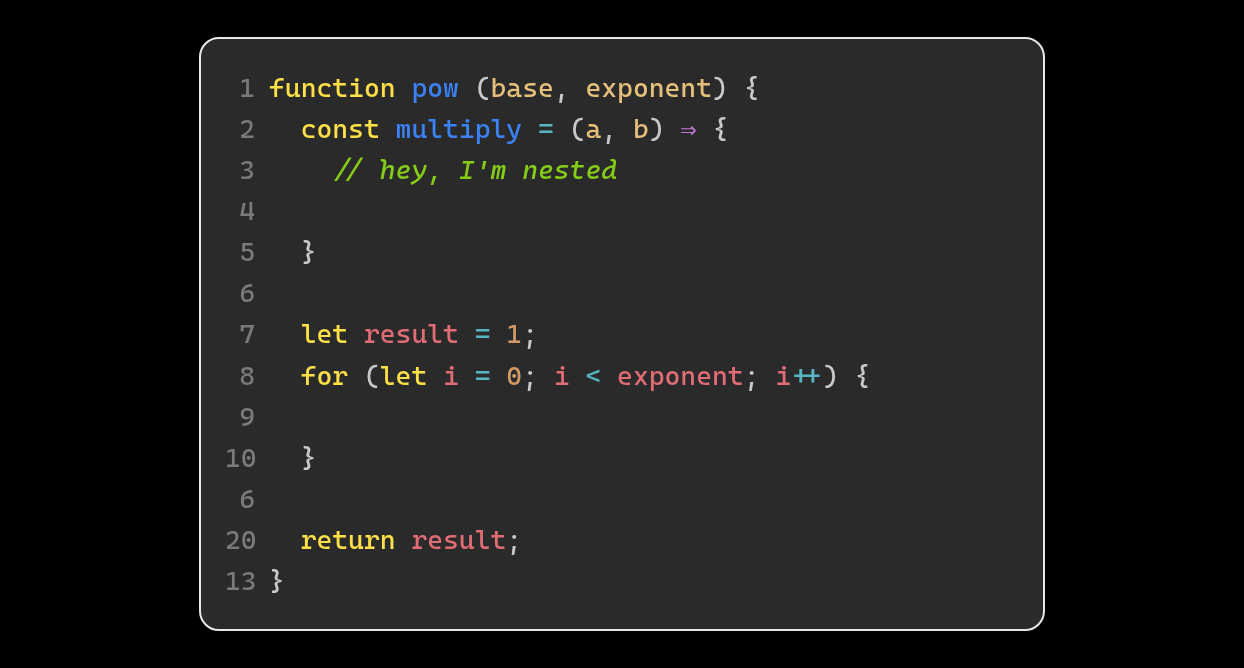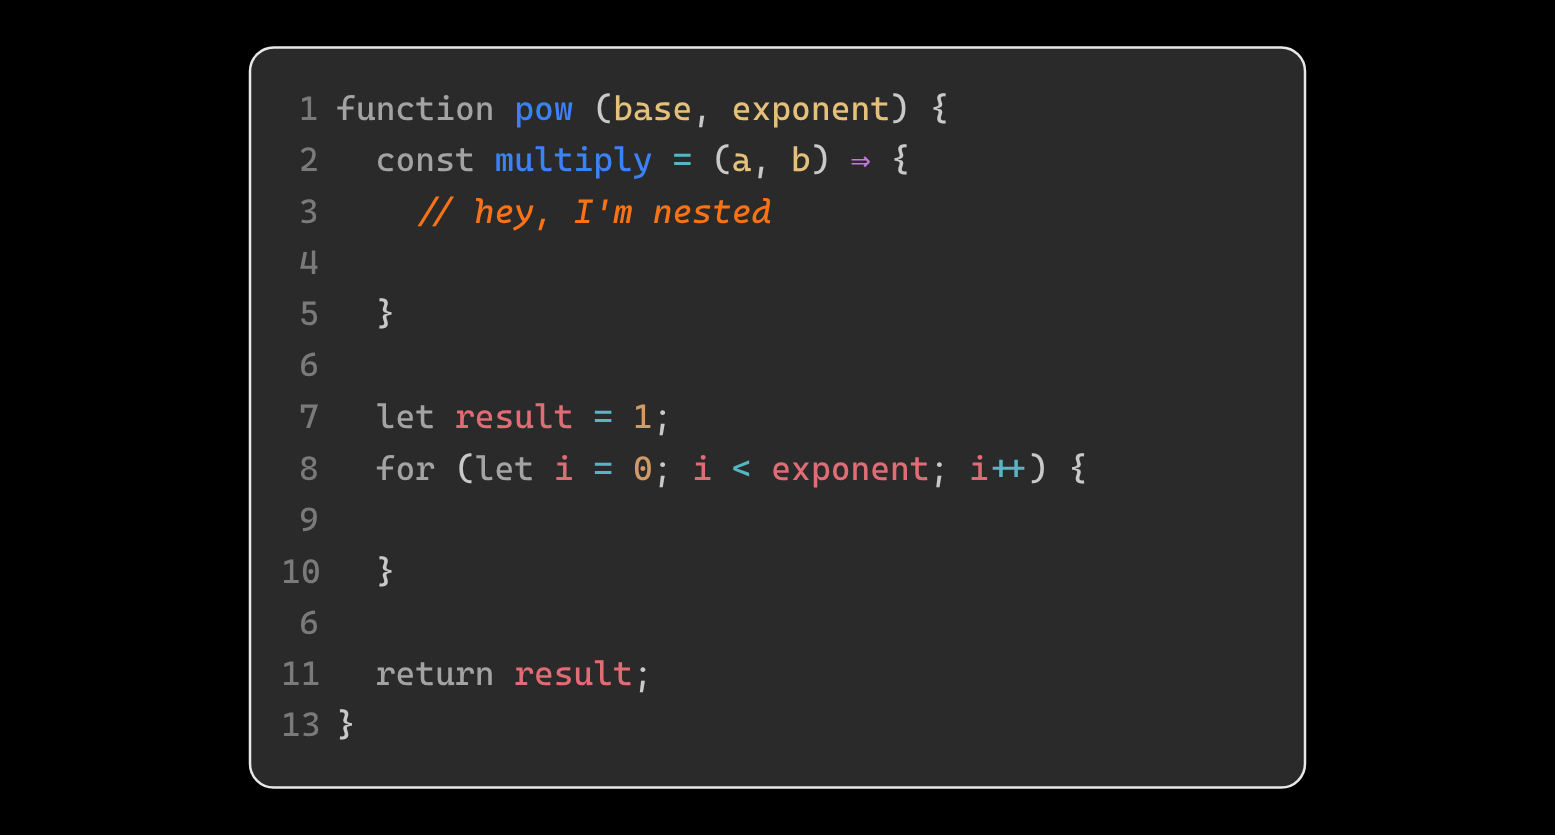--- a/index.html
+++ b/index.html
@@ -30,25 +30,25 @@
     text-align: right;
     color: #7a7a7a;
     padding-right: 14px;
     user-select: none;
     flex-shrink: 0;
   }
   .code {
     white-space: pre;
     color: #d8d8d8;
   }
-  .tok-keyword    { color: #a3a3a3; }
+  .tok-keyword    { color: #fde047; }
   .tok-funcname   { color: #3b82f6; }
   .tok-param      { color: #e5c07b; }
   .tok-ident      { color: #e06c75; }
-  .tok-comment    { color: #f97316; font-style: italic; }
+  .tok-comment    { color: #84cc16; font-style: italic; }
   .tok-number     { color: #d19a66; }
   .tok-operator   { color: #56b6c2; }
   .tok-punct      { color: #c9c9c9; }
   .tok-default    { color: #d8d8d8; }
   .tok-arrow      { color: #c678dd; }
 </style>
 </head>
 <body>
 
 <div class="editor-frame">
@@ -89,21 +89,21 @@
       </div>
       <div class="code-line">
         <span class="gutter">10</span>
         <span class="code"><span class="tok-punct">  }</span></span>
       </div>
       <div class="code-line">
         <span class="gutter">6</span>
         <span class="code"><span class="tok-default"></span></span>
       </div>
       <div class="code-line">
-        <span class="gutter">11</span>
+        <span class="gutter">20</span>
         <span class="code"><span class="tok-default">  </span><span class="tok-keyword">return </span><span class="tok-ident">result</span><span class="tok-punct">;</span></span>
       </div>
       <div class="code-line">
         <span class="gutter">13</span>
         <span class="code"><span class="tok-punct">}</span></span>
       </div>
     </div>
 </div>
 
 </body></html>

